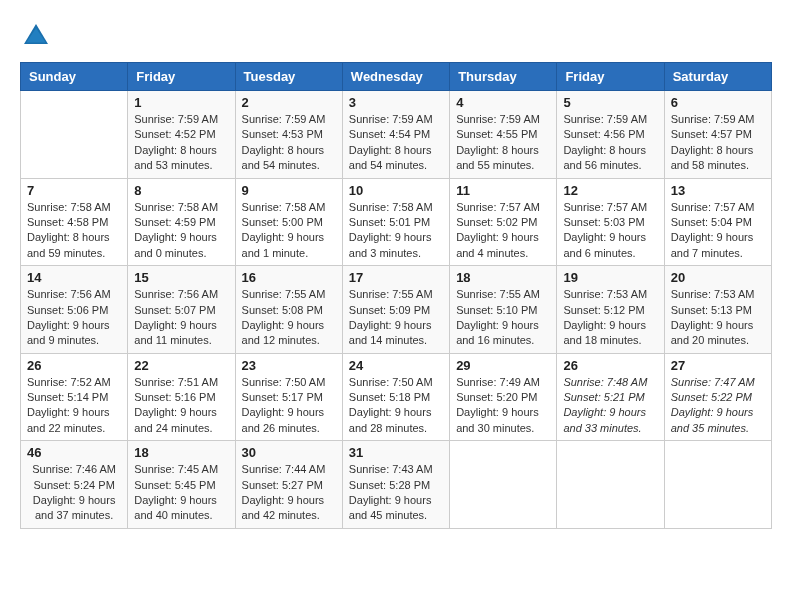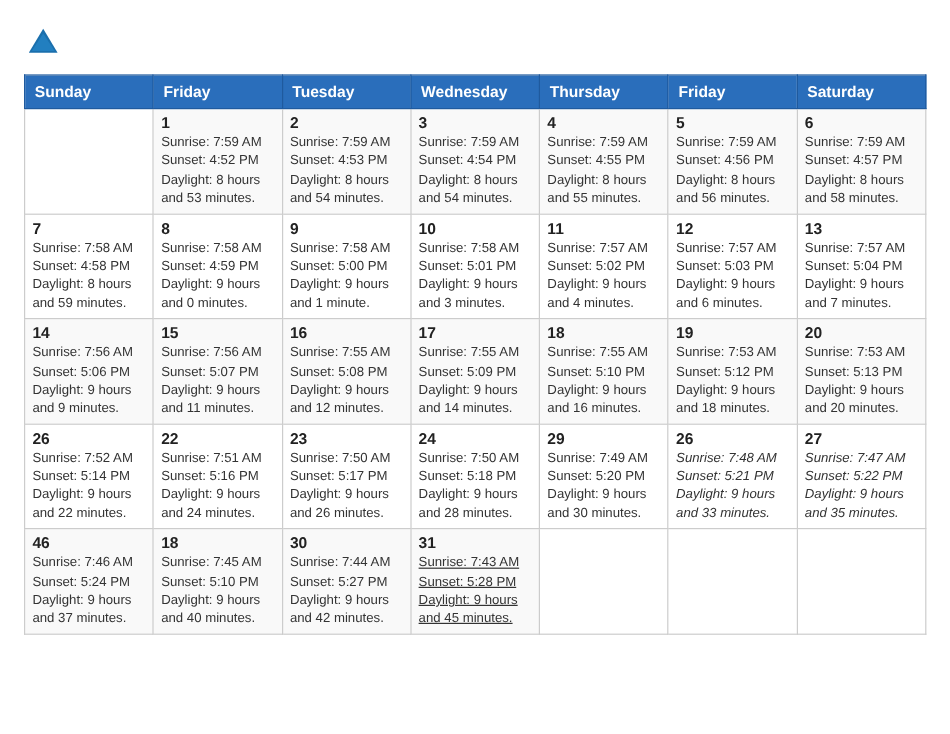--- a/index.html
+++ b/index.html
@@ -311,42 +311,42 @@
           <span class="day-number">27</span>
           <div class="day-detail" style="white-space: pre-line; font-style: italic;">Sunrise: 7:47 AM
 Sunset: 5:22 PM
 Daylight: 9 hours
 and 35 minutes.</div>
         </td>
       </tr>
       <tr>
         <td>
           <span class="day-number">46</span>
-          <div class="day-detail" style="white-space: pre-line;">Sunrise: 7:46 AM
+          <div class="day-detail" style="white-space: pre-line; text-align: center;">Sunrise: 7:46 AM
 Sunset: 5:24 PM
 Daylight: 9 hours
 and 37 minutes.</div>
         </td>
         <td>
           <span class="day-number">18</span>
           <div class="day-detail" style="white-space: pre-line;">Sunrise: 7:45 AM
-Sunset: 5:10 PM
+Sunset: 5:45 PM
 Daylight: 9 hours
 and 40 minutes.</div>
         </td>
         <td>
           <span class="day-number">30</span>
           <div class="day-detail" style="white-space: pre-line;">Sunrise: 7:44 AM
 Sunset: 5:27 PM
 Daylight: 9 hours
 and 42 minutes.</div>
         </td>
         <td>
           <span class="day-number">31</span>
-          <div class="day-detail" style="white-space: pre-line; text-decoration: underline;">Sunrise: 7:43 AM
+          <div class="day-detail" style="white-space: pre-line;">Sunrise: 7:43 AM
 Sunset: 5:28 PM
 Daylight: 9 hours
 and 45 minutes.</div>
         </td>
         <td class="empty-cell"></td>
         <td class="empty-cell"></td>
         <td class="empty-cell"></td>
       </tr>
     </tbody>
 </table>

